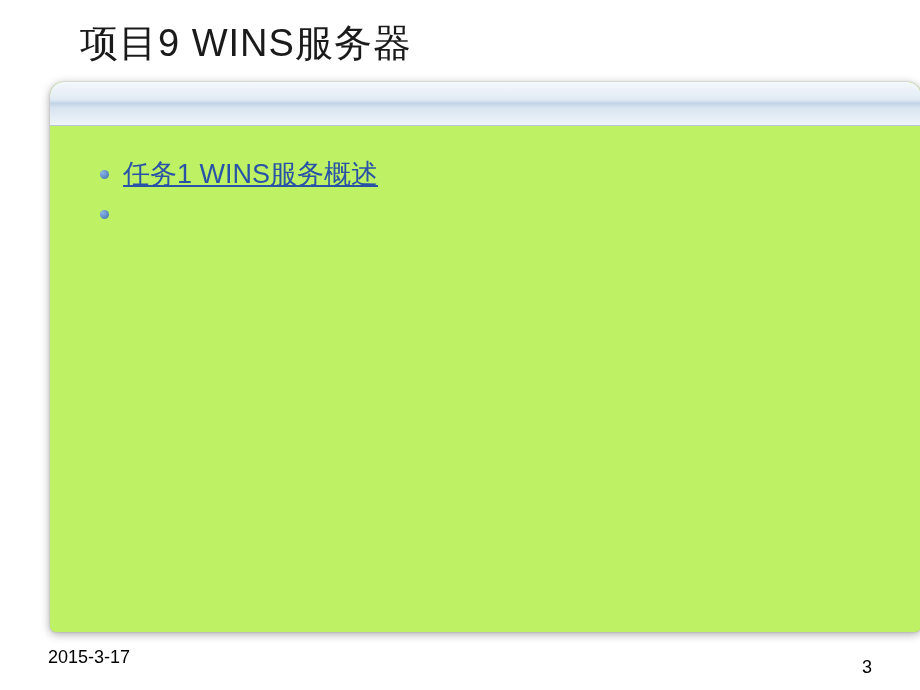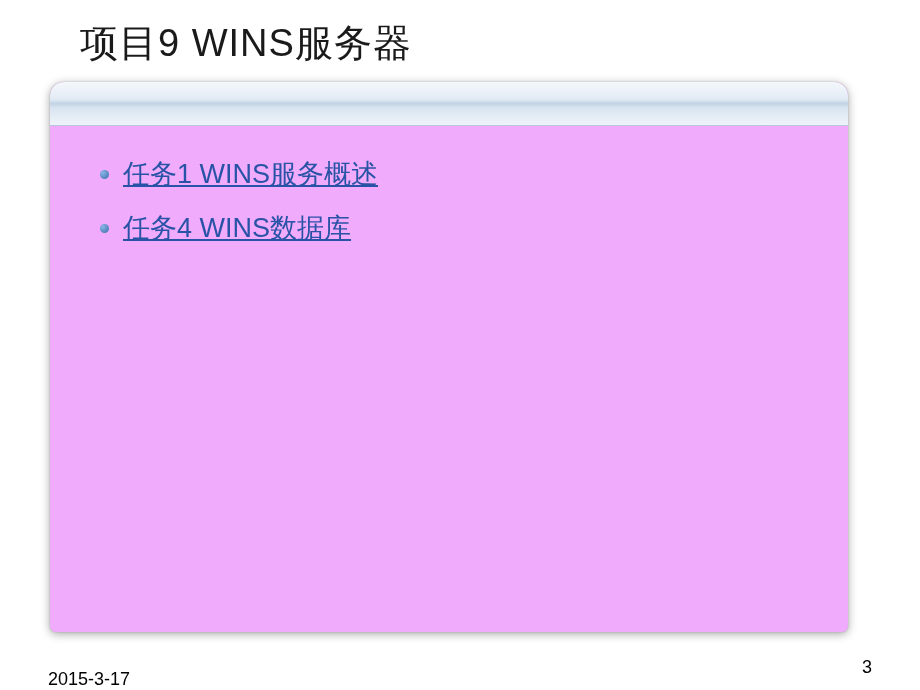--- a/index.html
+++ b/index.html
@@ -19,23 +19,23 @@
       font-size: 38px;
       color: #1a1a1a;
       padding: 18px 0 0 80px;
       font-weight: normal;
       letter-spacing: 1px;
     }
     .content-panel {
       position: absolute;
       top: 82px;
       left: 50px;
-      width: 798px;
+      width: 871px;
       height: 550px;
-      background: #f0abfc;
+      background: #bef264;
       border-radius: 14px 14px 6px 6px;
       box-shadow: 0 2px 10px rgba(0,0,0,0.35), 0 0 2px rgba(0,0,0,0.2);
       overflow: hidden;
     }
     .panel-header {
       height: 44px;
       width: 100%;
       background: linear-gradient(to bottom,
         #f4f8fc 0%,
         #e2ebf4 40%,
@@ -65,21 +65,21 @@
       margin-right: 14px;
       flex-shrink: 0;
     }
     .task-link {
       color: #2953a6;
       text-decoration: underline;
       cursor: pointer;
     }
     .footer-date {
       position: absolute;
-      bottom: 0;
+      bottom: 22px;
       left: 48px;
       font-size: 18px;
       color: #000;
     }
     .footer-page {
       position: absolute;
       bottom: 12px;
       right: 48px;
       font-size: 18px;
       color: #000;
@@ -93,20 +93,19 @@
 <div class="content-panel">
   <div class="panel-header"></div>
   <div class="panel-body">
     <ul class="task-list">
       <li class="task-item">
         <span class="bullet"></span>
         <a class="task-link">任务1  WINS服务概述</a>
       </li>
       <li class="task-item">
         <span class="bullet"></span>
-        <a class="task-link">任务4  WINS数据库</a>
       </li>
     </ul>
   </div>
 </div>
 
 <div class="footer-date">2015-3-17</div>
 <div class="footer-page">3</div>
 
 </body></html>

